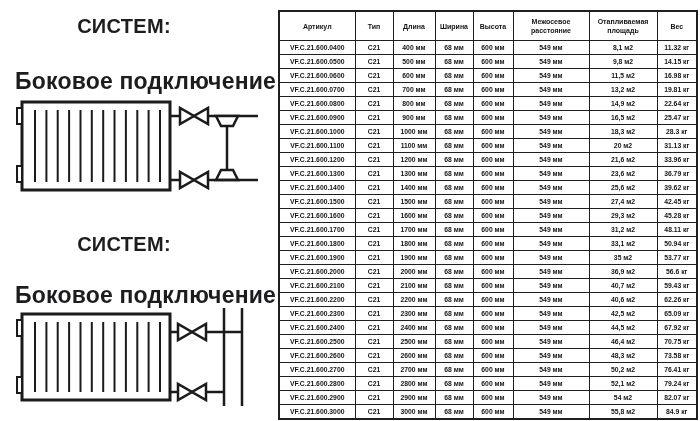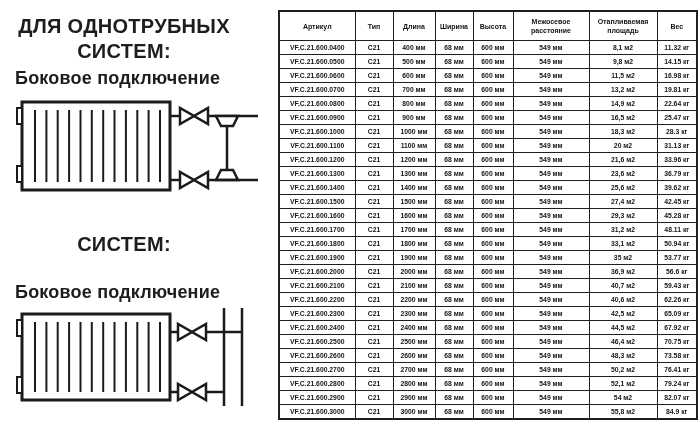--- a/index.html
+++ b/index.html
@@ -7,21 +7,21 @@
     position:relative;width:700px;height:421px;background:#ffffff;
     font-family:"Liberation Sans",sans-serif;overflow:hidden;color:#161616;
   }
   
   .left-panel{position:absolute;left:0;top:0;width:277px;height:421px;}
   .sec-title{
     position:absolute;left:0;width:248px;text-align:center;
     font-size:20px;line-height:25px;font-weight:bold;color:#1d1d1f;letter-spacing:.3px;
   }
   .sec-sub{
-    position:absolute;left:15px;font-size:18px;font-weight:bold;color:#1d1d1f;letter-spacing:.2px;
+    position:absolute;left:15px;font-size:23px;font-weight:bold;color:#1d1d1f;letter-spacing:.2px;
   }
   .diagram{position:absolute;left:8px;width:256px;height:106px;}
   .diagram svg{display:block;width:100%;height:100%;}
   
   .spec-table{
     position:absolute;left:278px;top:10px;width:418px;height:395px;
     border-collapse:collapse;table-layout:fixed;background:#ffffff;
     border:2px solid #1f1f1f;
   }
   .spec-table th,.spec-table td{
@@ -32,21 +32,20 @@
   .spec-table td{font-size:6.8px;height:13px;}
 </style>
 </head>
 <body>
 
 <div class="stage">
 
   <div class="left-panel">
 
     <div class="sec-title" style="top:14px;">
-      <div>ДЛЯ ОДНОТРУБНЫХ</div>
       <div>СИСТЕМ:</div>
     </div>
 
     <div class="sec-sub" style="top:68px;">Боковое подключение</div>
 
     <div class="diagram" style="top:94px;">
       <svg viewBox="0 0 252 106" fill="none" stroke="#1b1b1b">
 
         <rect x="12" y="8" width="148" height="88" stroke-width="3"></rect>
 

